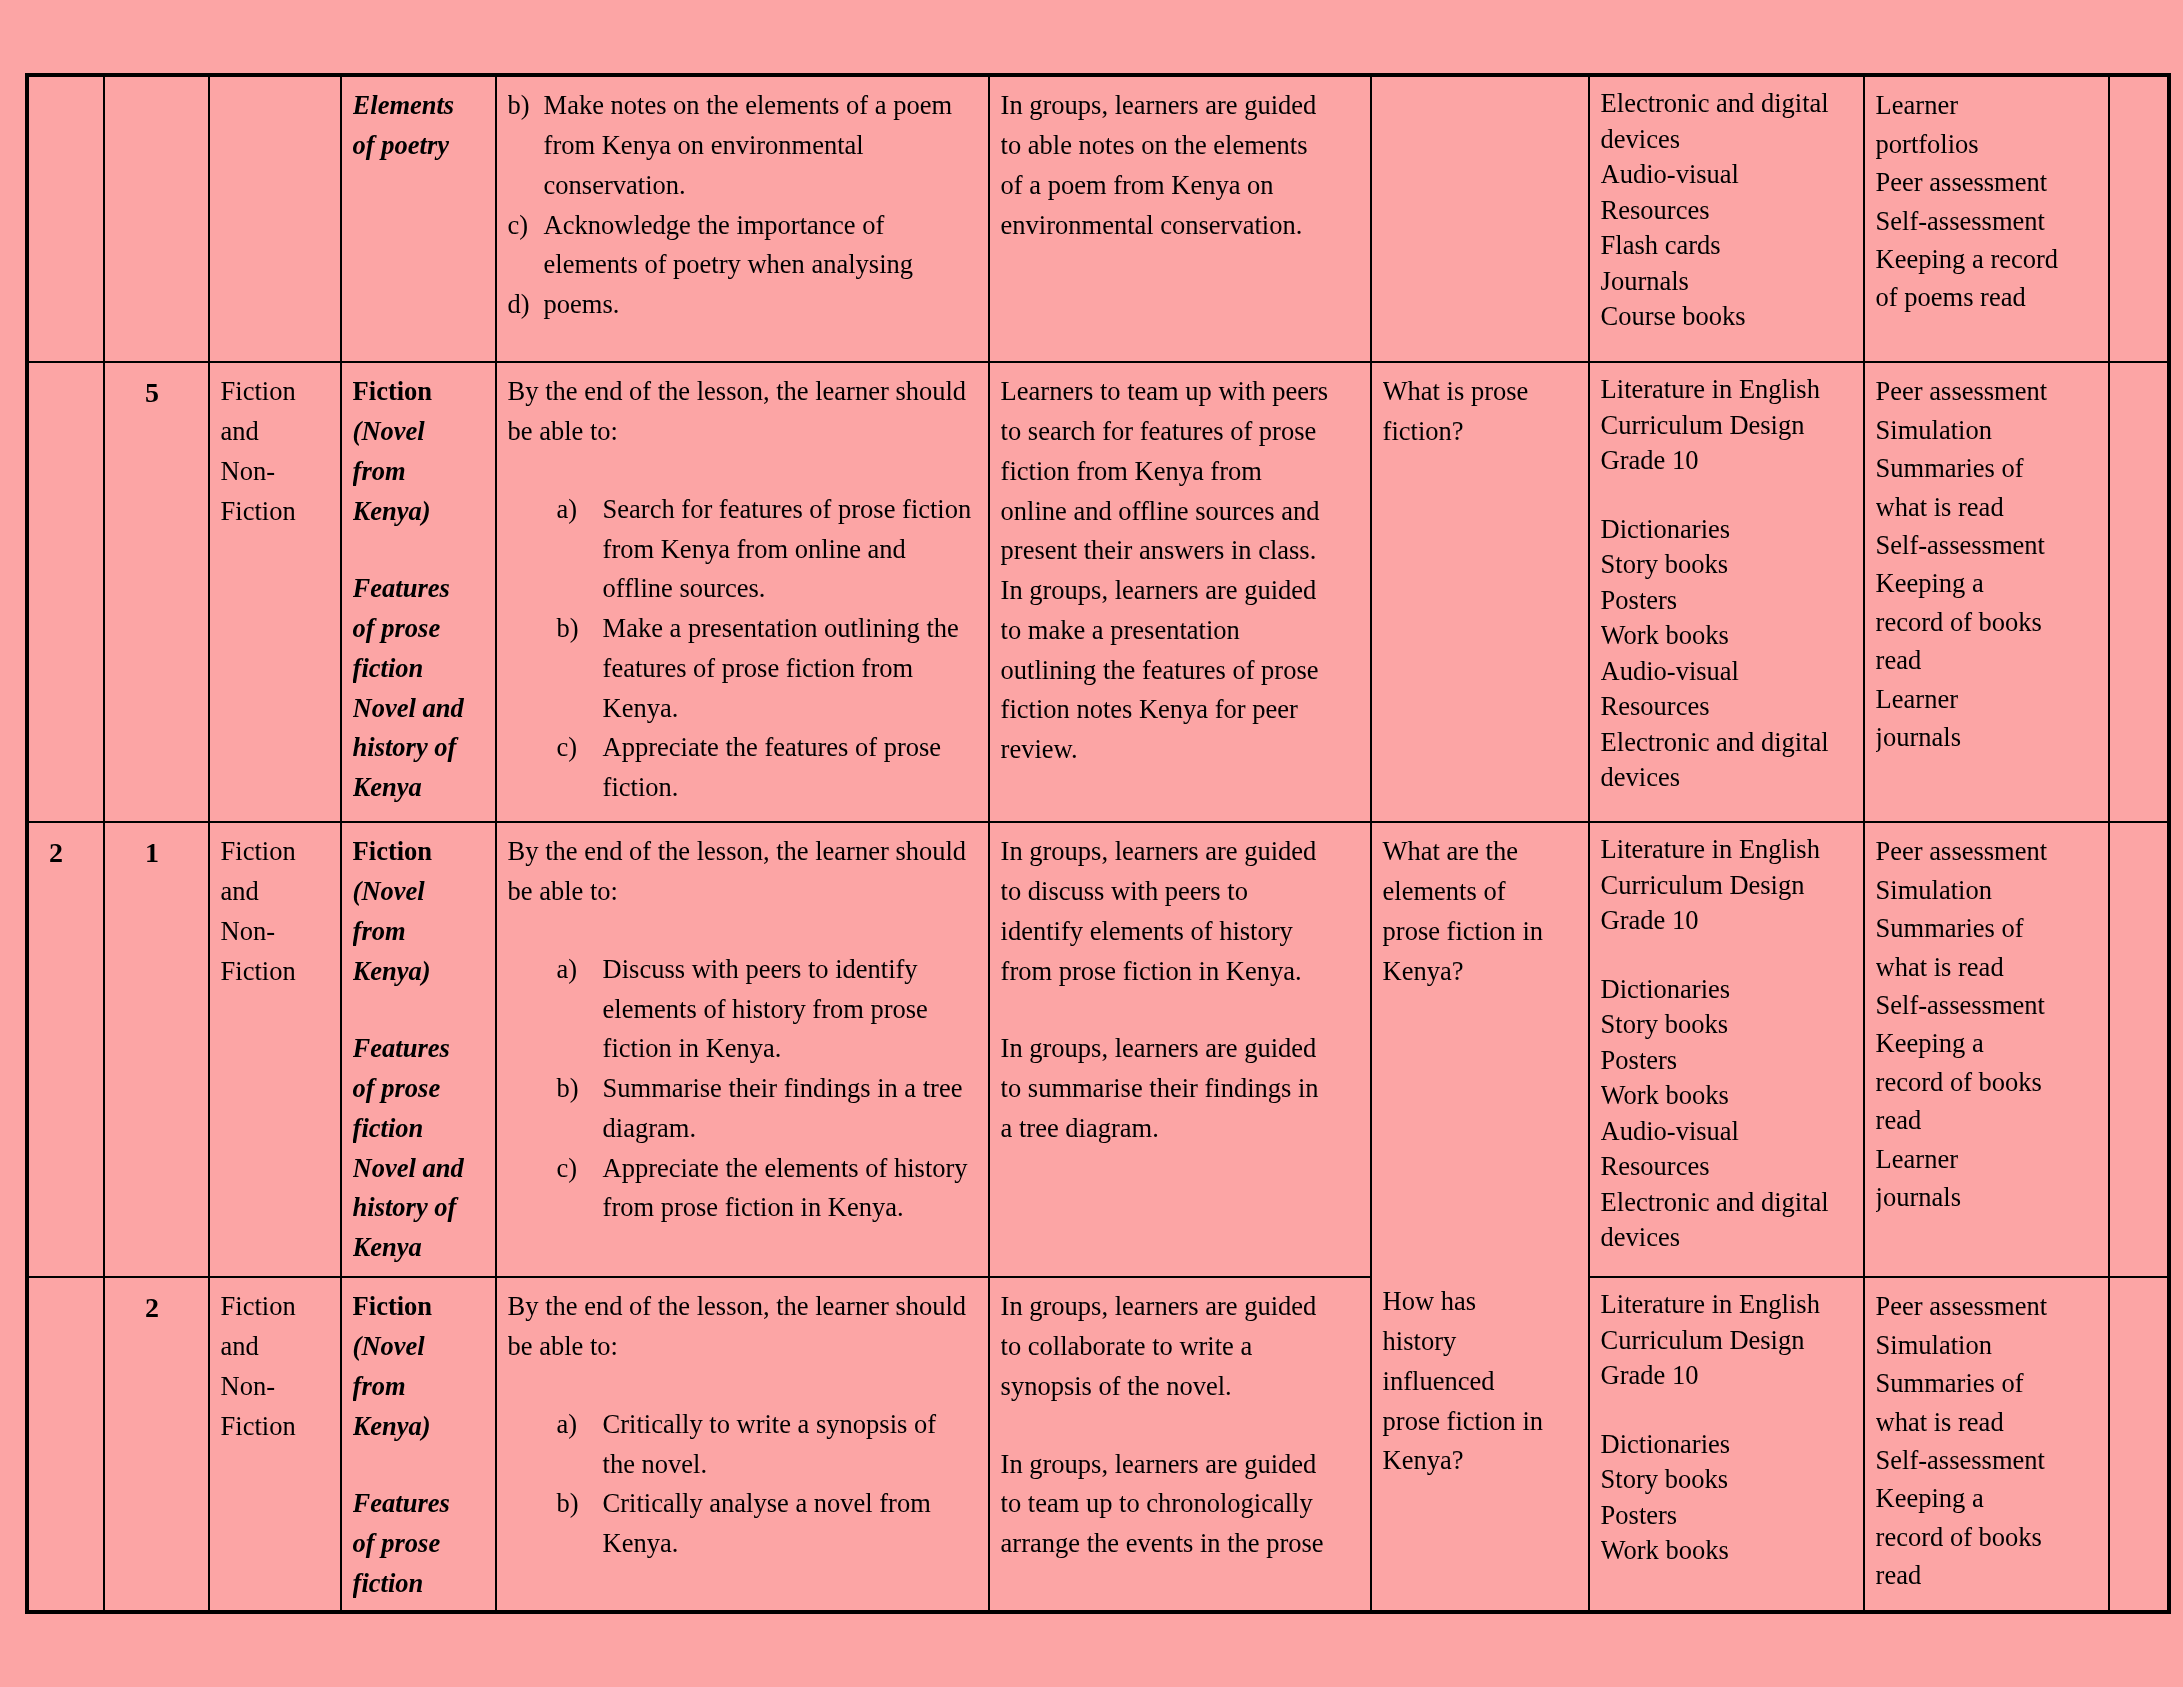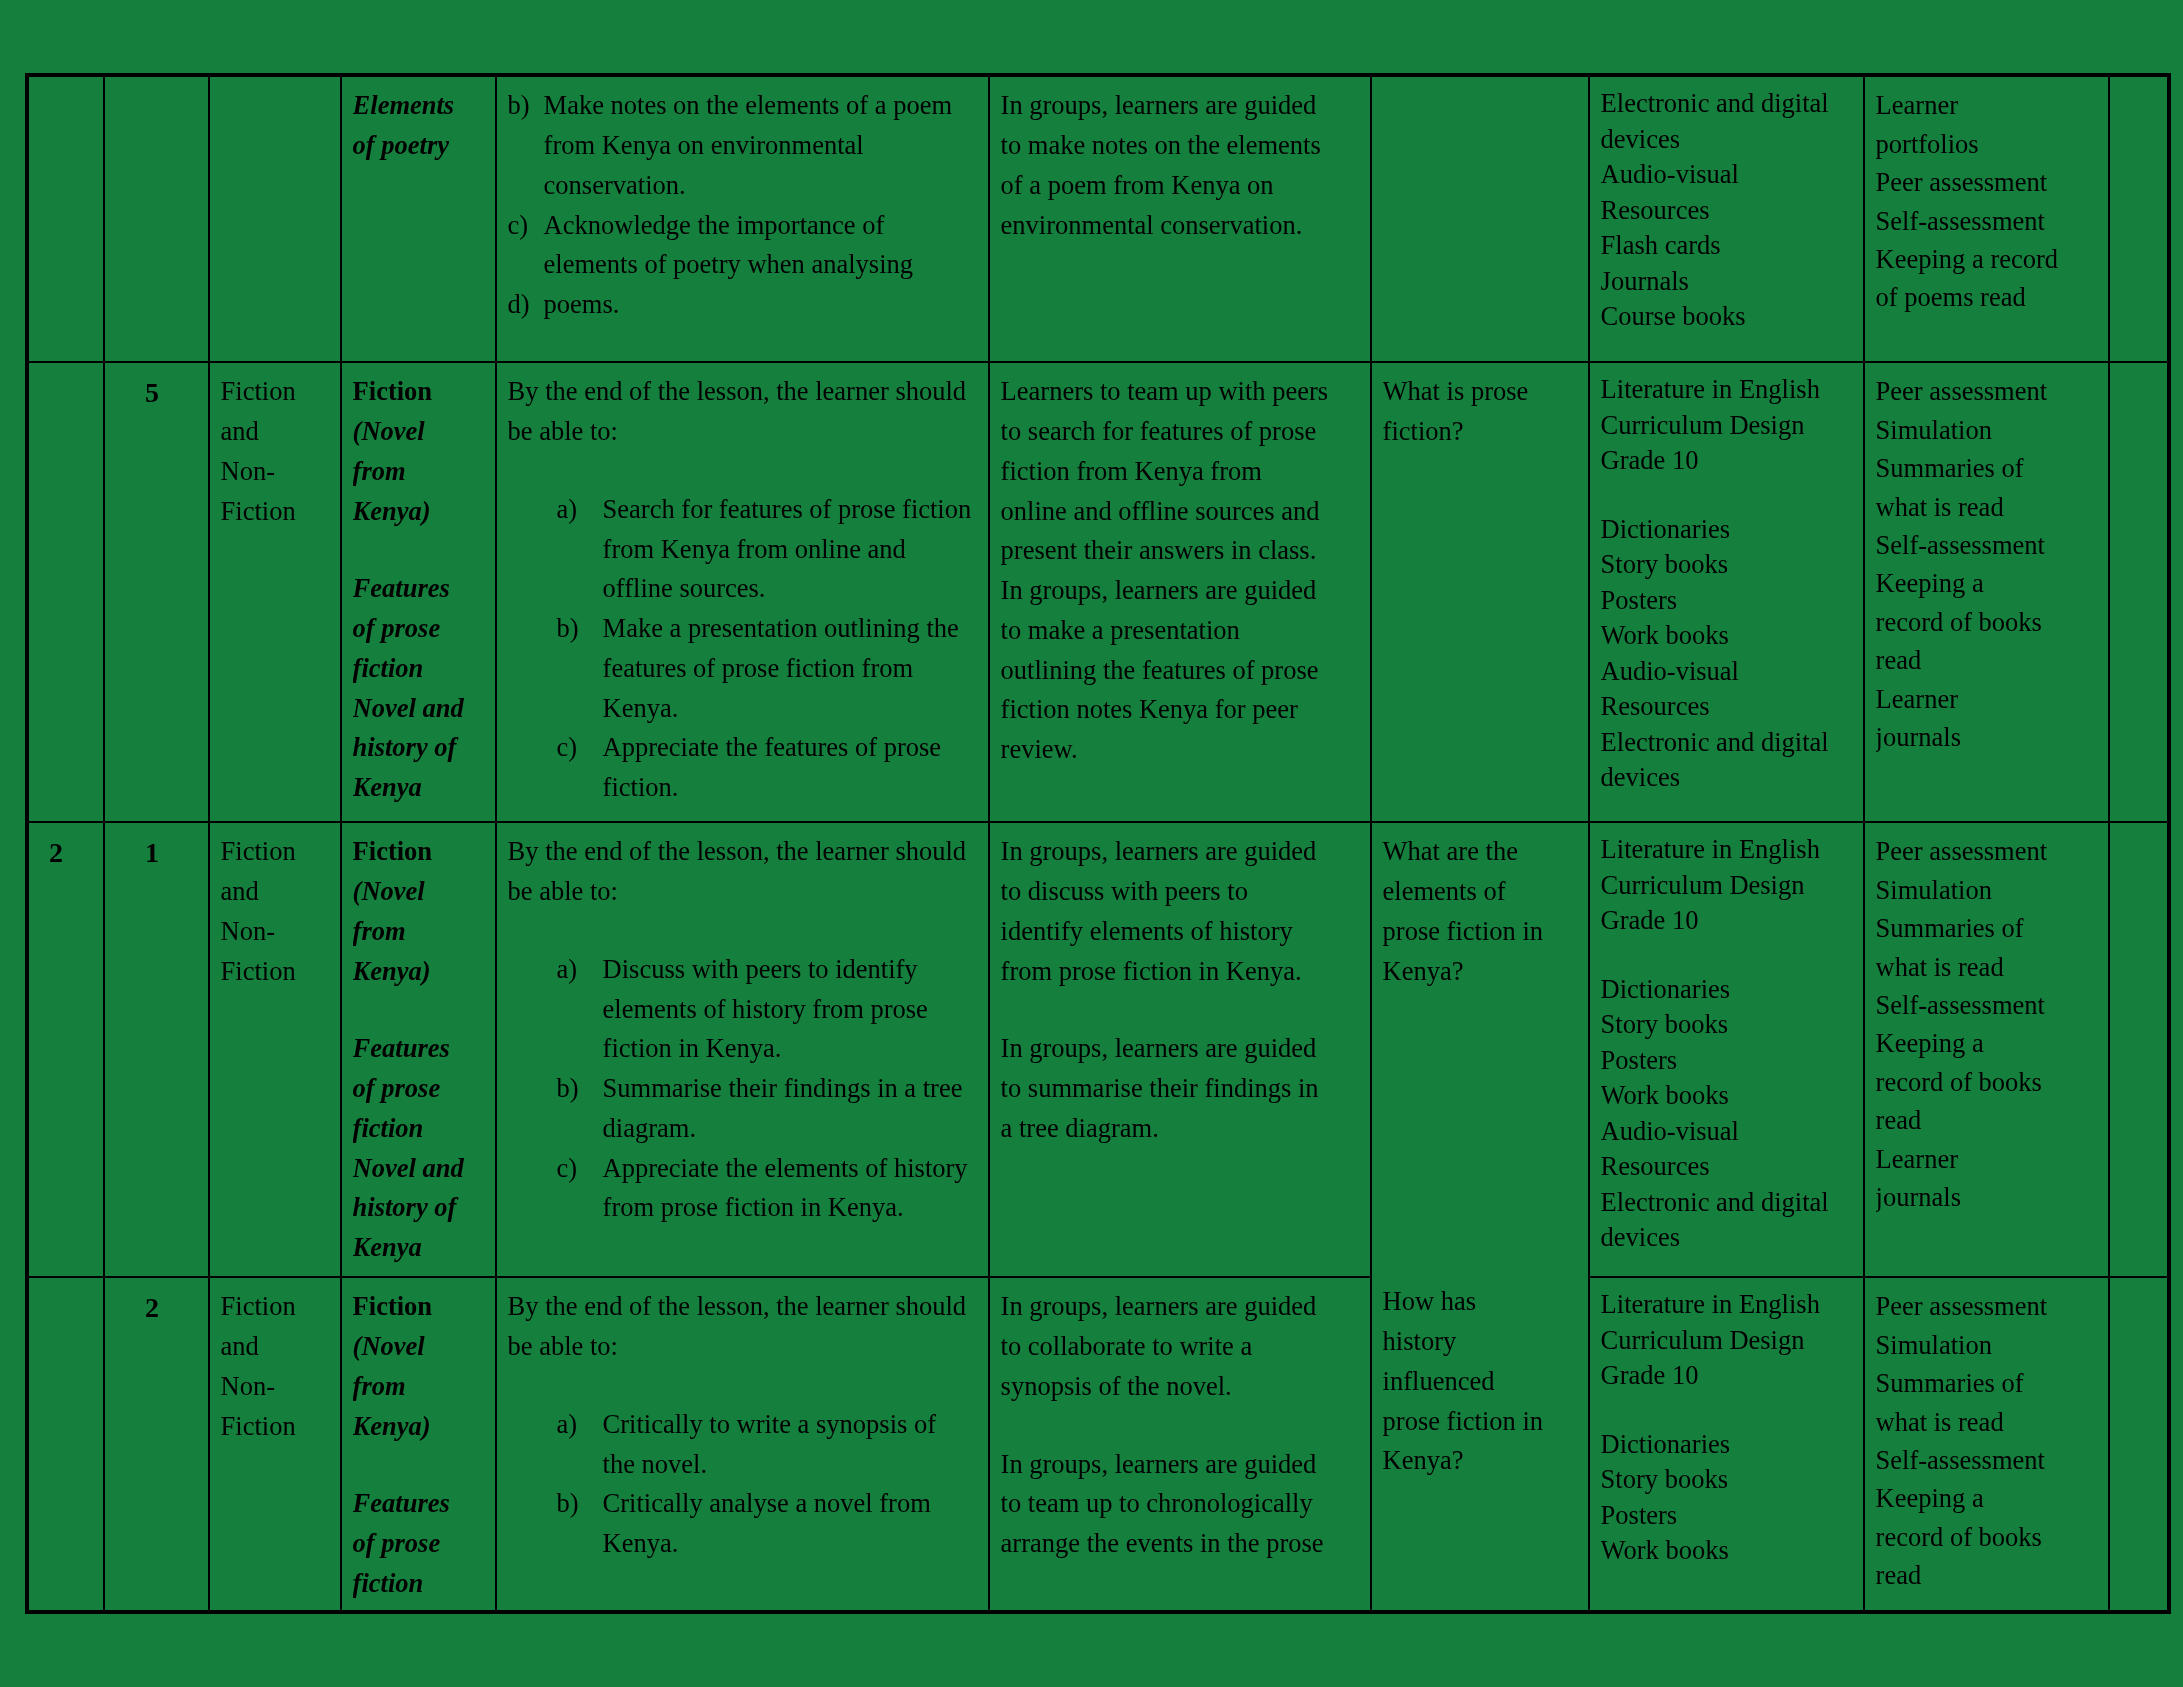--- a/index.html
+++ b/index.html
@@ -1,21 +1,21 @@
 <!DOCTYPE html>
 <html style="font-size:10.6px"><head>
 <meta charset="utf-8">
 <style>
   html,body { margin:0; padding:0; background:#ffffff; }
   body {
     width:2183px; height:1687px;
     font-family:"Liberation Serif","DejaVu Serif",serif;
     color:#000;
   }
-  .page { position:relative; width:2183px; height:1687px; overflow:hidden; background:#15803d; }
+  .page { position:relative; width:2183px; height:1687px; overflow:hidden; background:#fca5a5; }
   table.sow {
     position:absolute; left:25px; top:73px;
     border-collapse:collapse; table-layout:fixed;
     width:2142px;
     border:4px solid #000;
   }
   td {
     border:2.6px solid #000;
     vertical-align:top;
     padding:9.3px 16px 5.3px 10.6px;
@@ -112,21 +112,21 @@
         <div class="cw">
               <div class="olist flush">
                 <div class="li"><span class="m">b)</span><span class="t">Make notes on the elements of a poem from Kenya on environmental conservation.</span></div>
                 <div class="li"><span class="m">c)</span><span class="t">Acknowledge the importance of elements of poetry when analysing</span></div>
                 <div class="li"><span class="m">d)</span><span class="t">poems.</span></div>
               </div>
             </div>
       </td>
       <td class="experiences">
         <div class="cw">
-              <p>In groups, learners are guided to make notes on the elements of a poem from Kenya on environmental conservation.</p>
+              <p>In groups, learners are guided to able notes on the elements of a poem from Kenya on environmental conservation.</p>
             </div>
       </td>
       <td class="kiq">
             <div class="cw"></div>
           </td>
       <td class="resources">
         <div class="cw res">
               <div class="materials">
                 <p>Electronic and digital devices</p>
                 <p>Audio-visual Resources</p>

